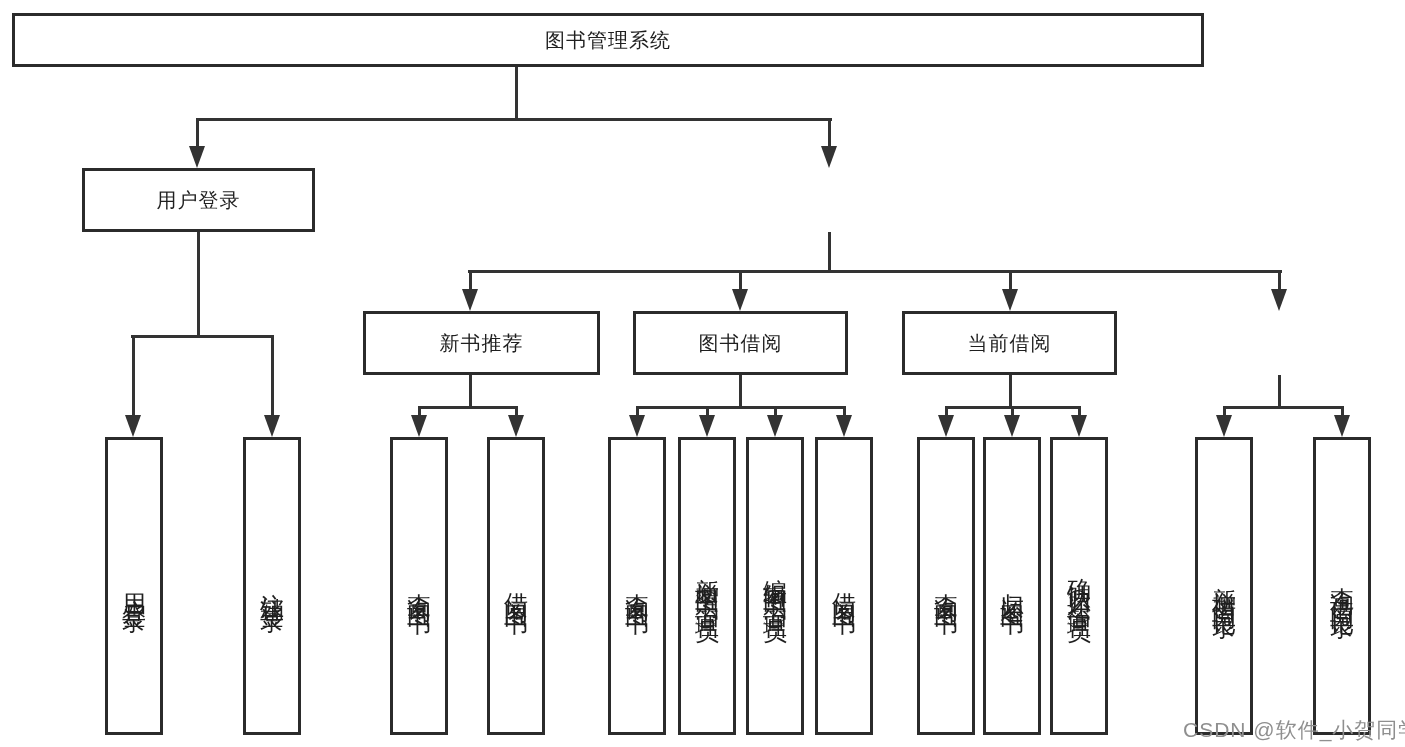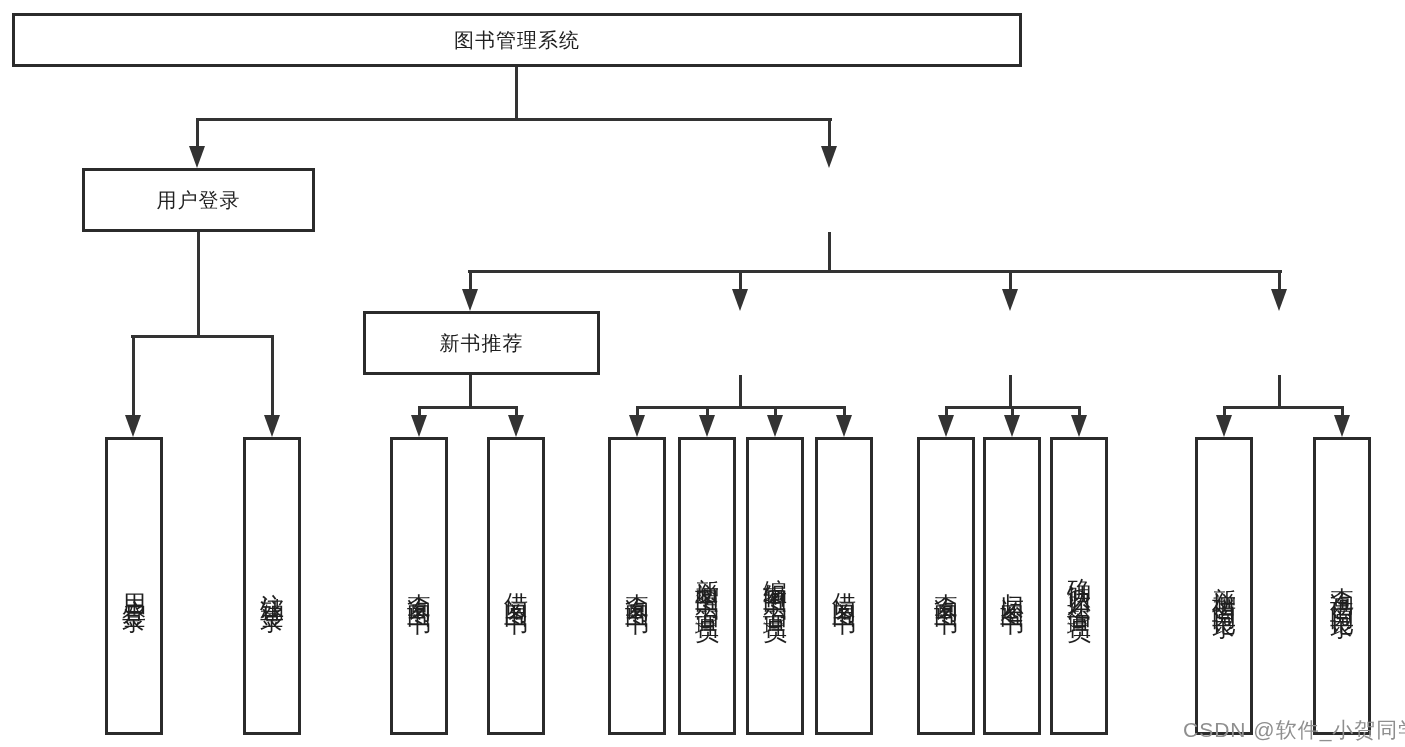--- a/index.html
+++ b/index.html
@@ -30,30 +30,36 @@
   .watermark{
     position:absolute;left:1183px;top:716px;font-size:21px;color:#8f8f8f;
     letter-spacing:1px;z-index:10;white-space:nowrap;
   }
 </style>
 </head>
 <body>
 
 <div id="canvas">
 
-  <div class="hbox" style="left:12px;top:13px;width:1010px;height:54px;">
+  <div class="hbox" style="left:12px;top:13px;width:1192px;height:54px;">
     <span>图书管理系统</span>
   </div>
 
   <div class="hbox" style="left:82px;top:168px;width:233px;height:64px;">
     <span>用户登录</span>
   </div>
 
   <div class="hbox" style="left:363px;top:311px;width:237px;height:64px;">
     <span>新书推荐</span>
+  </div>
+  <div class="hbox" style="left:633px;top:311px;width:215px;height:64px;">
+    <span>图书借阅</span>
+  </div>
+  <div class="hbox" style="left:902px;top:311px;width:215px;height:64px;">
+    <span>当前借阅</span>
   </div>
 
   <div class="vbox" style="left:105px;">
     <span>用户登录</span>
   </div>
   <div class="vbox" style="left:243px;">
     <span>注销登录</span>
   </div>
 
   <div class="vbox" style="left:390px;">

